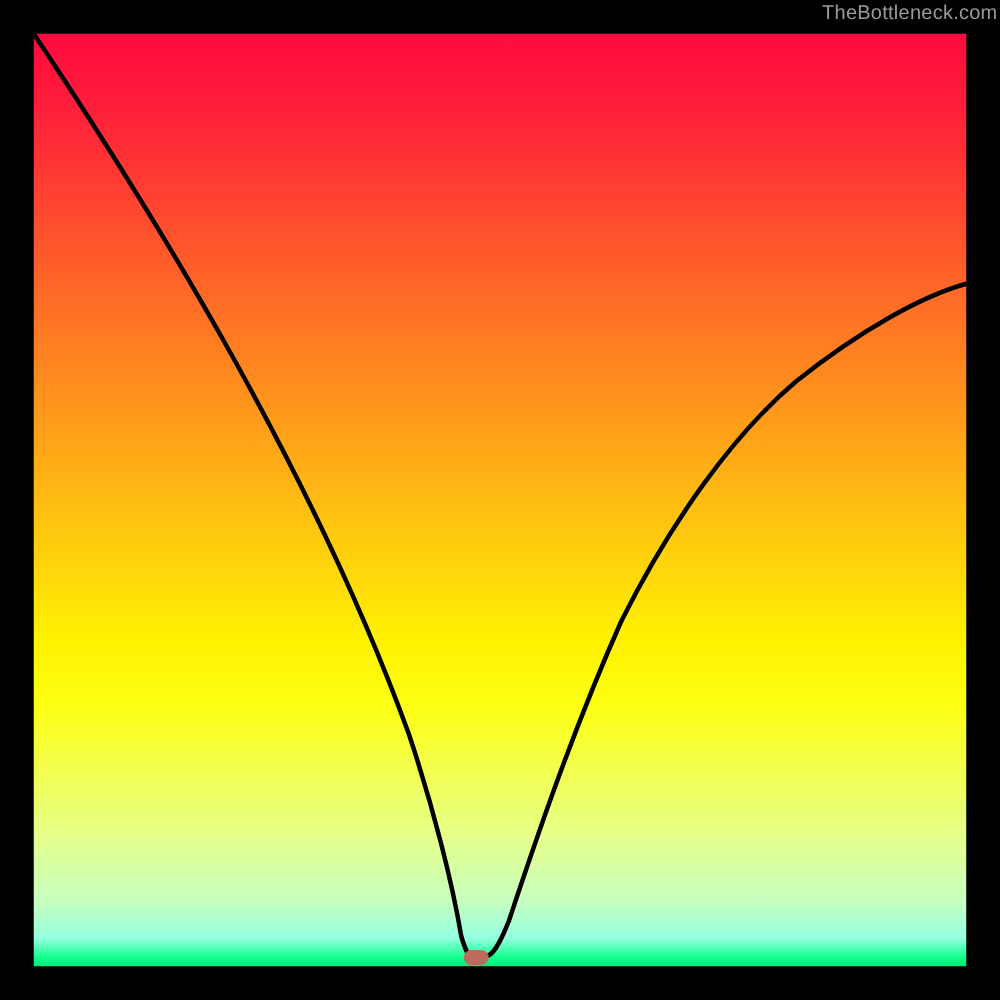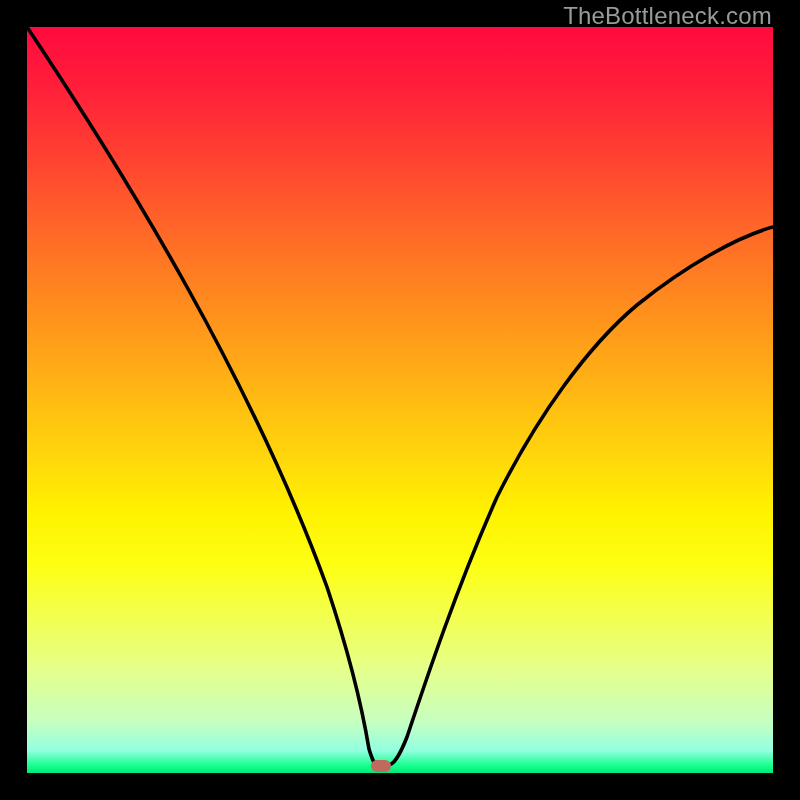--- a/index.html
+++ b/index.html
@@ -53,23 +53,23 @@
   .marker {
     position: absolute;
     width: 20px;
     height: 12px;
     border-radius: 6px;
     transform: translate(-50%, -50%);
   }
   .watermark {
     position: absolute;
     top: 2px;
-    right: 28px;
+    right: 2px;
     color: #9a9a9a;
-    font-size: 24px;
+    font-size: 16px;
     font-weight: 500;
     letter-spacing: 0.2px;
     user-select: none;
   }
 </style>
 </head>
 <body>
 
 <div class="frame">
 

